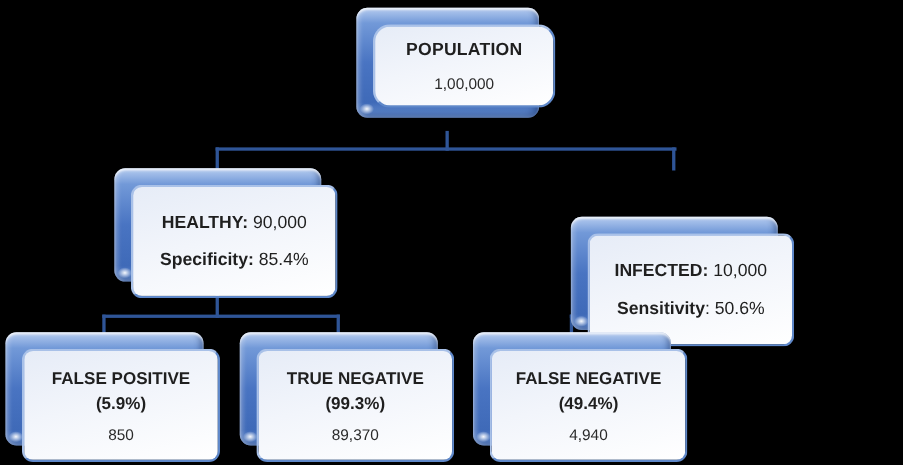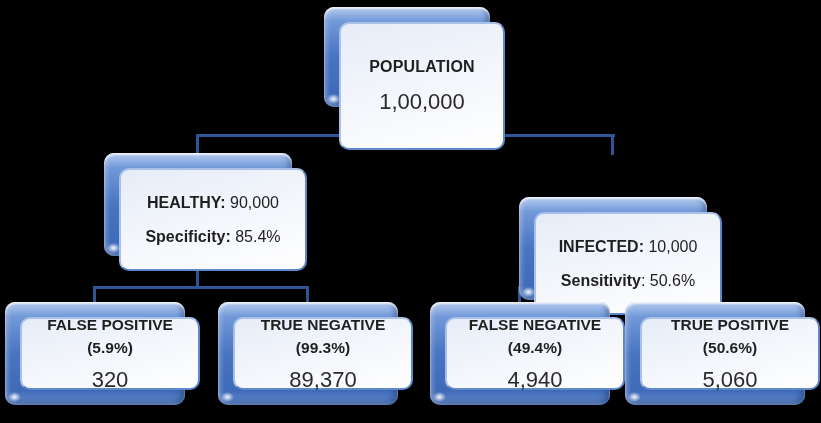--- a/index.html
+++ b/index.html
@@ -56,40 +56,40 @@
     flex-direction: column;
     align-items: center;
     justify-content: center;
     text-align: center;
     color: #1f1f1f;
   }
 
   
   .node.root  { left: 324px; top: 7px;  width: 181px; height: 122px; }
   .node.root .back  { width: 166px; height: 100px; }
-  .node.root .front { width: 166px; height: 128px; gap: 13px; }
+  .node.root .front { width: 166px; height: 76px; gap: 13px; border-radius: 16px; }
 
   
   .node.branch { width: 203px; height: 118px; top: 153px; }
   .node.branch .back  { width: 188px; height: 103px; }
   .node.branch .front { width: 188px; height: 103px; gap: 16px; }
   #node-healthy  { left: 104px; }
   #node-infected { left: 519px; margin-top: 44px; }
 
   
   .node.leaf { width: 195px; height: 118px; top: 302px; }
   .node.leaf .back  { width: 180px; height: 103px; }
-  .node.leaf .front { width: 180px; height: 73px; gap: 8px; }
+  .node.leaf .front { width: 180px; height: 103px; gap: 8px; }
   #node-fp { left: 5px;   }
   #node-tn { left: 218px; }
   #node-fn { left: 430px; }
   #node-tp { left: 625px; }
 
   .title  { font-weight: 700; font-size: 16px; letter-spacing: .2px; }
-  .value  { font-weight: 400; font-size: 22px; color: #2a2a2a; }
+  .value  { font-weight: 400; font-size: 14px; color: #2a2a2a; }
   .line   { font-size: 16px; white-space: pre; }
   .line b { font-weight: 700; }
   .leaf-title { font-weight: 700; font-size: 15.5px; line-height: 1.45; }
 </style>
 </head>
 <body>
 
 <div id="canvas">
 
   <div class="conn v" style="left:405px; top:119px; height:18px;"></div>
@@ -131,21 +131,21 @@
     </div>
   </div>
 
   <div class="node leaf" id="node-fp">
     <div class="back"></div>
     <div class="front">
       <div class="leaf-title">
         <div>FALSE POSITIVE</div>
         <div>(5.9%)</div>
       </div>
-      <div class="value">320</div>
+      <div class="value">850</div>
     </div>
   </div>
 
   <div class="node leaf" id="node-tn">
     <div class="back"></div>
     <div class="front">
       <div class="leaf-title">
         <div>TRUE NEGATIVE</div>
         <div>(99.3%)</div>
       </div>
@@ -157,24 +157,14 @@
     <div class="back"></div>
     <div class="front">
       <div class="leaf-title">
         <div>FALSE NEGATIVE</div>
         <div>(49.4%)</div>
       </div>
       <div class="value">4,940</div>
     </div>
   </div>
 
-  <div class="node leaf" id="node-tp">
-    <div class="back"></div>
-    <div class="front">
-      <div class="leaf-title">
-        <div>TRUE POSITIVE</div>
-        <div>(50.6%)</div>
-      </div>
-      <div class="value">5,060</div>
-    </div>
-  </div>
 
 </div>
 
 </body></html>

